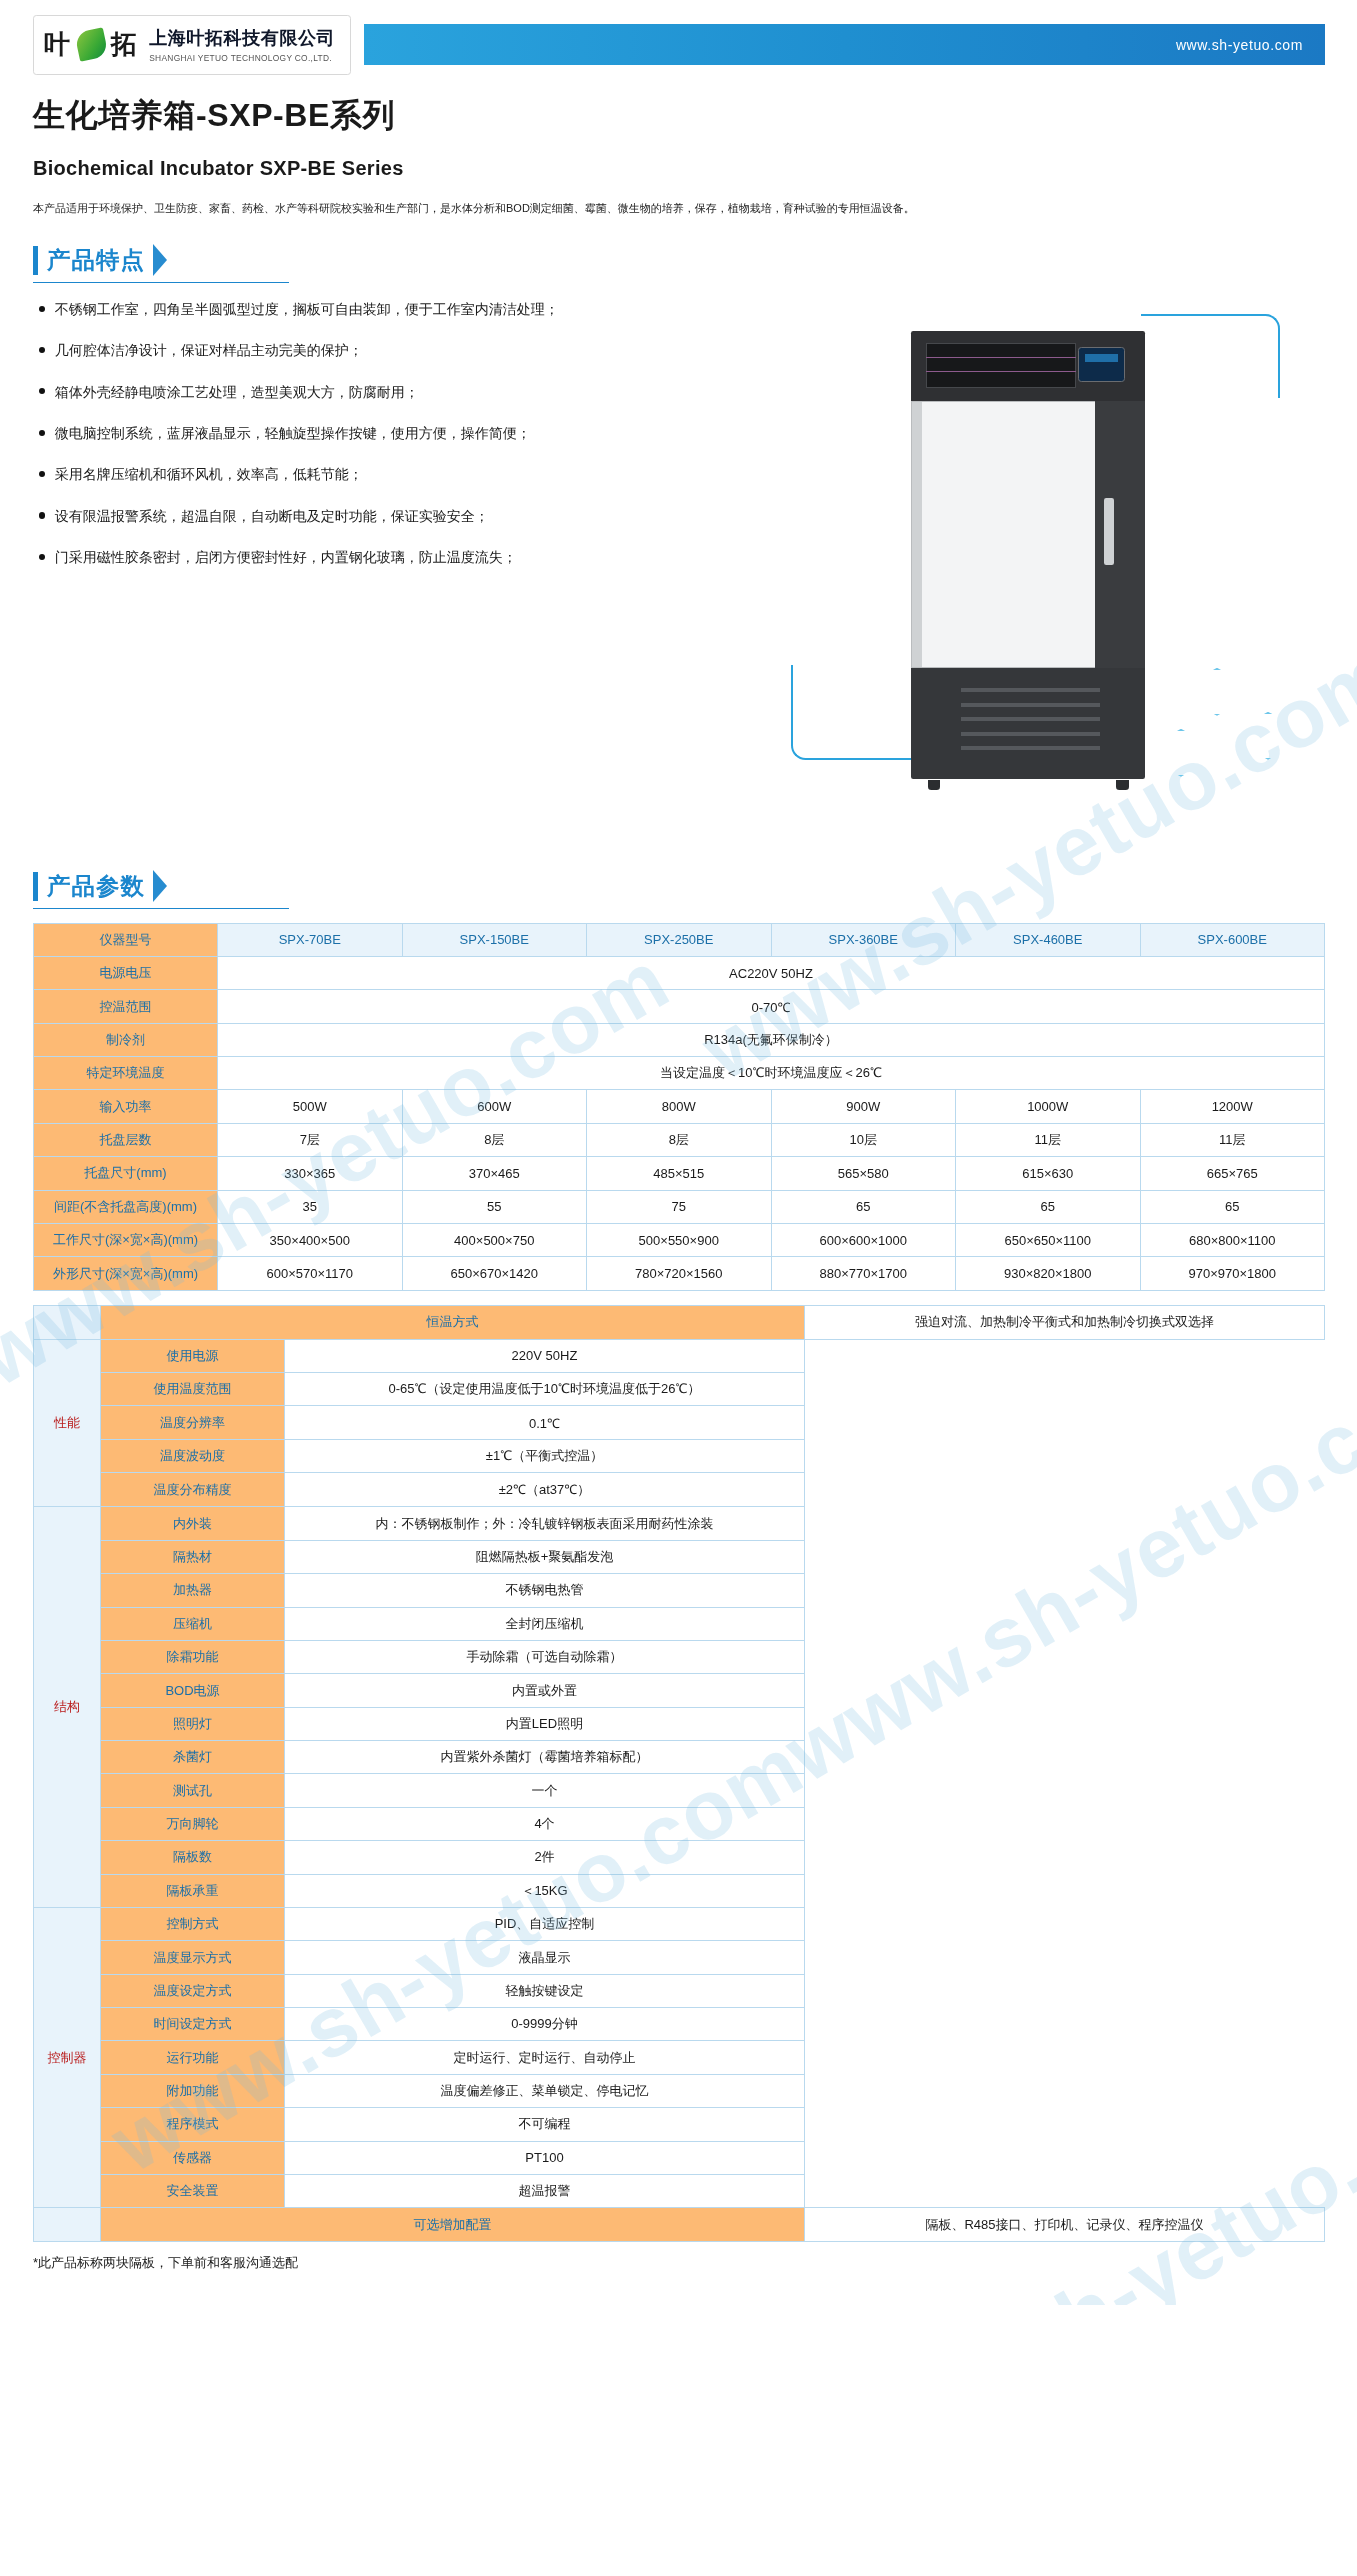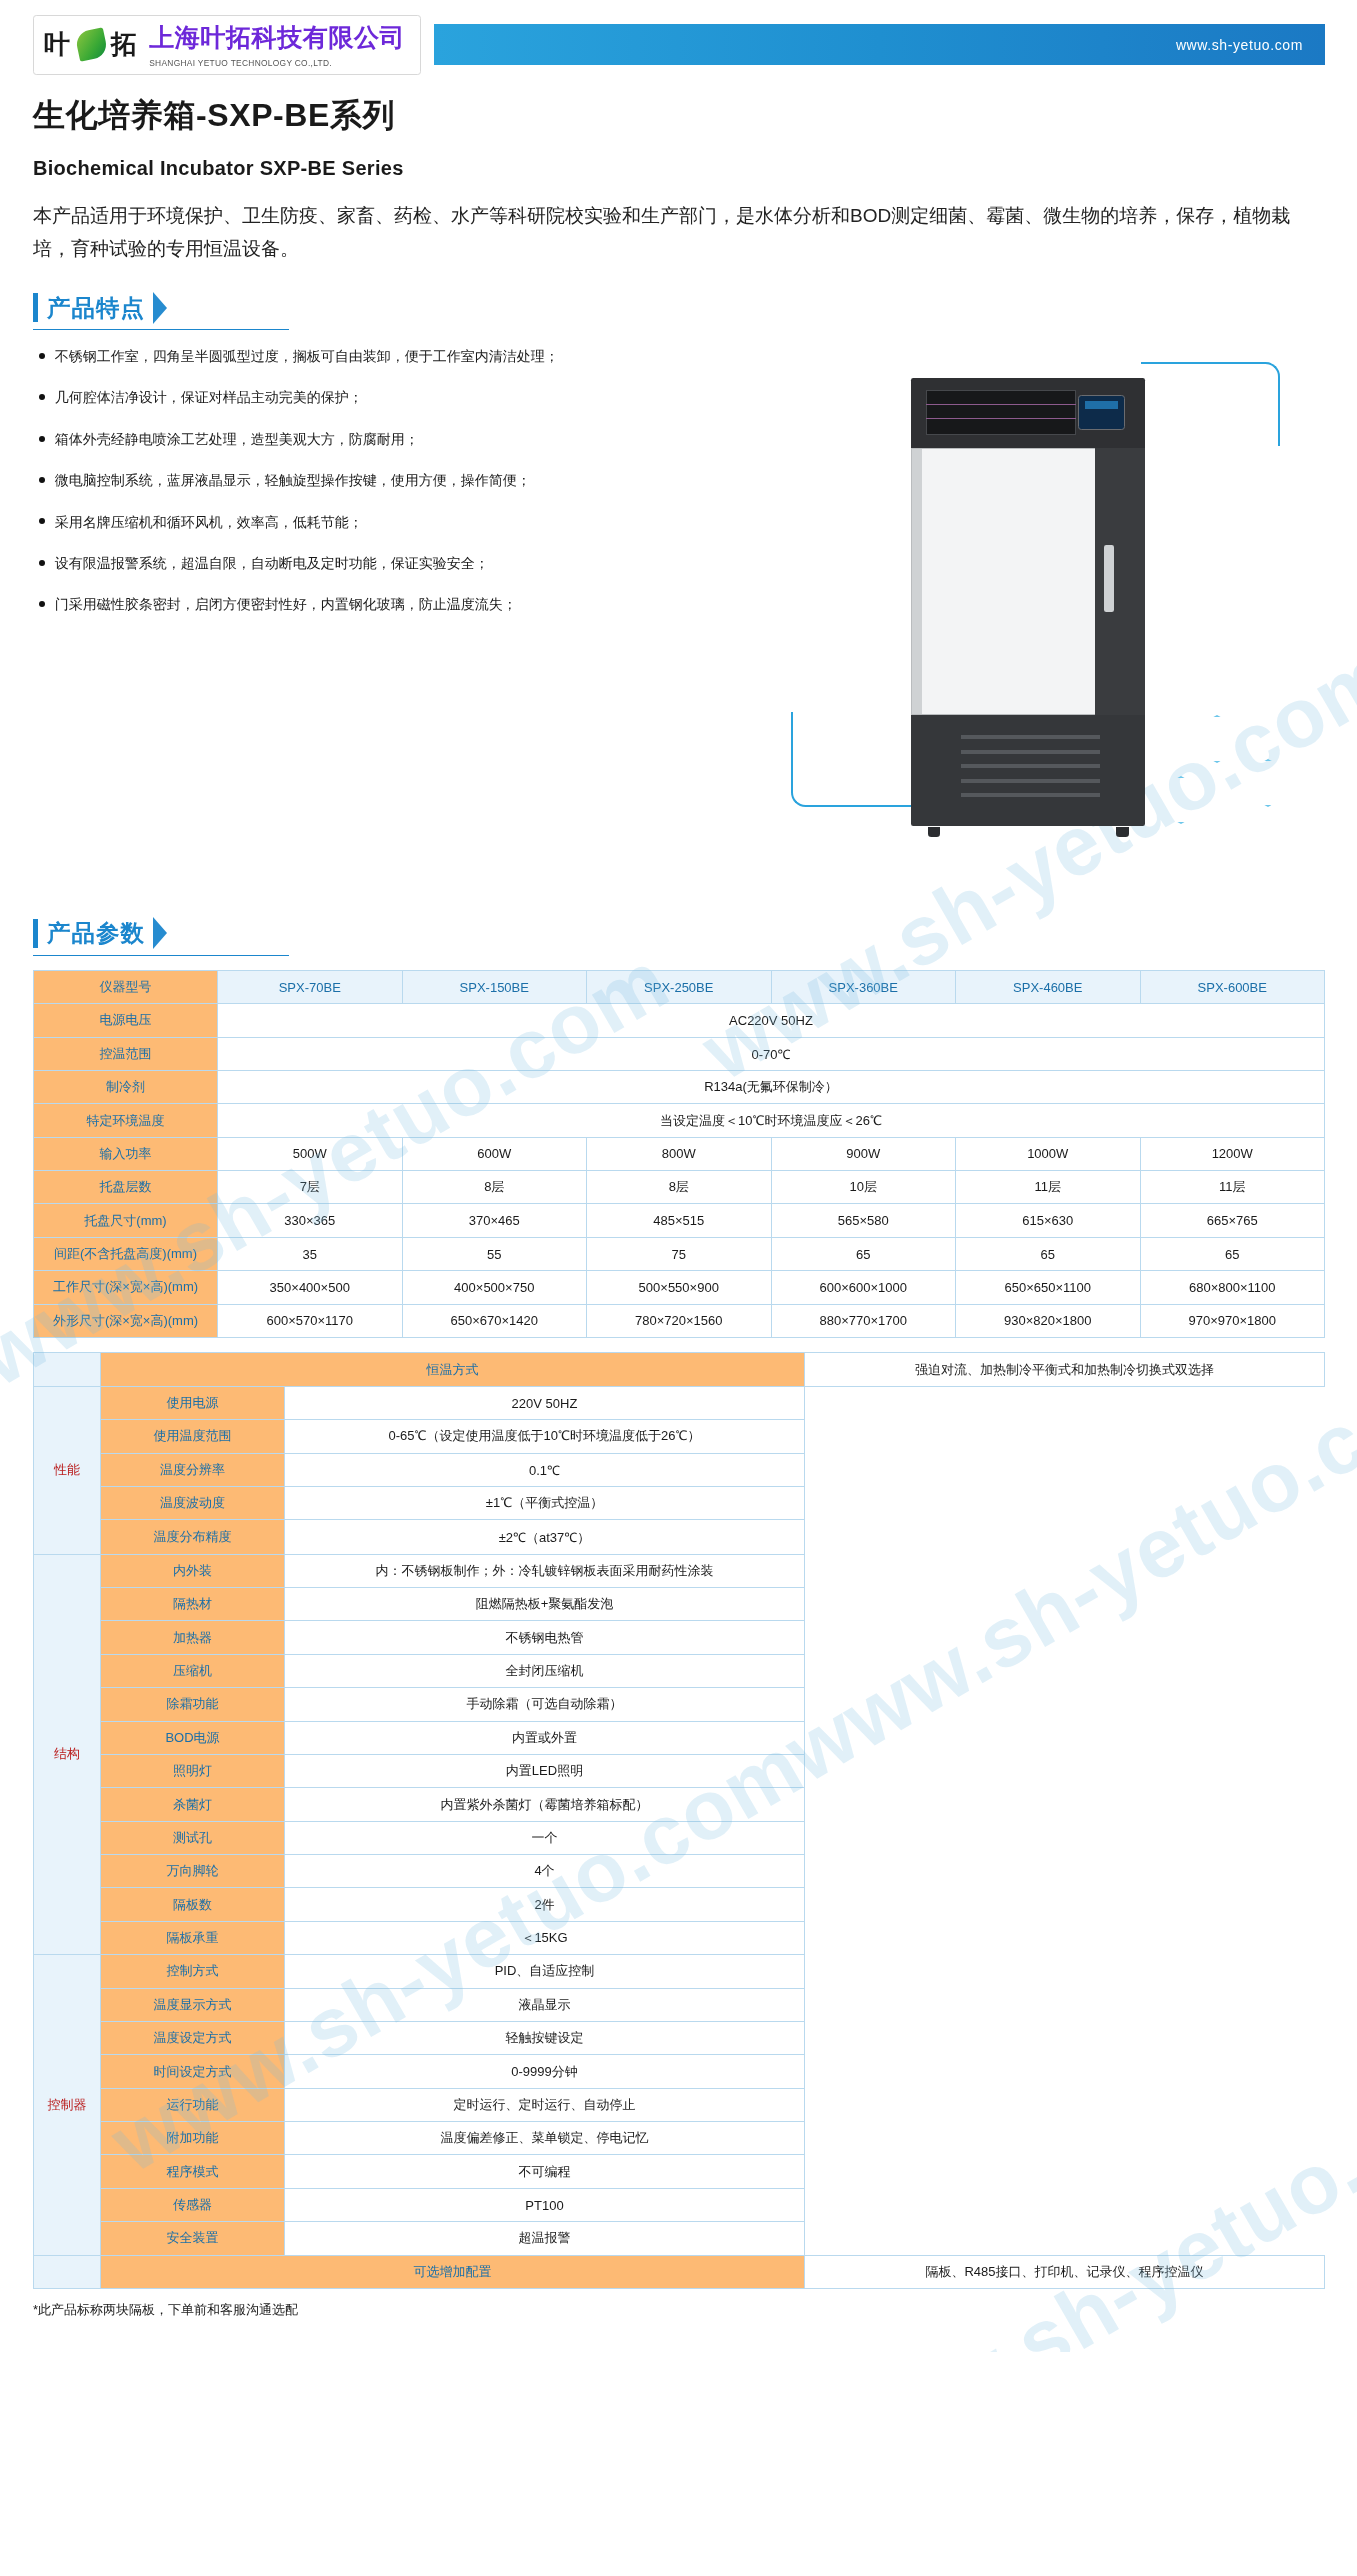--- a/index.html
+++ b/index.html
@@ -43,42 +43,42 @@
     font-family: "DejaVu Sans", sans-serif;
   }
   .logo-leaf {
     width: 29px; height: 29px;
     background: linear-gradient(135deg,#8dc63f 0%, #3aa935 60%, #0e8a3c 100%);
     border-radius: 50% 8% 50% 8%;
     transform: rotate(-12deg);
     margin: 0 2.2px;
   }
   .logo-texts { display:flex; flex-direction:column; justify-content:center; }
-  .logo-cn { font-size: 25px; font-weight: 700; color:#6d28d9; letter-spacing:0.6px; }
+  .logo-cn { font-size: 18px; font-weight: 700; color:#0f172a; letter-spacing:0.6px; }
   .logo-en { font-size: 8.4px; color:#555; letter-spacing: 0.3px; margin-top:3.9px; }
   .header-bar {
     flex: 1;
     margin-left: 13.4px;
     background: linear-gradient(90deg,#2aa3dd 0%, #1f8fd0 50%, #1b79c4 100%);
     display: flex;
     align-items: center;
     justify-content: flex-end;
     padding-right: 22px;
     height: 41px;
     align-self: center;
   }
   .header-url { color:#fff; font-size: 14px; letter-spacing:0.6px; }
 
   
   .title-block { padding: 19px 33px 0 33px; }
   .title-cn { font-size: 32px; font-weight: 700; letter-spacing: 0.6px; color:#1a1a1a; }
   .title-en { font-size: 20px; font-weight: 700; color:#1a1a1a; margin-top: 19px; letter-spacing:0.3px; }
   .intro {
     margin: 19px 33px 0 33px;
-    font-size: 19px;
+    font-size: 11px;
     line-height: 1.75;
     color: #222;
     max-width: 1293px;
   }
 
   
   .sec-head {
     position: relative;
     display: inline-flex;
     align-items: center;

